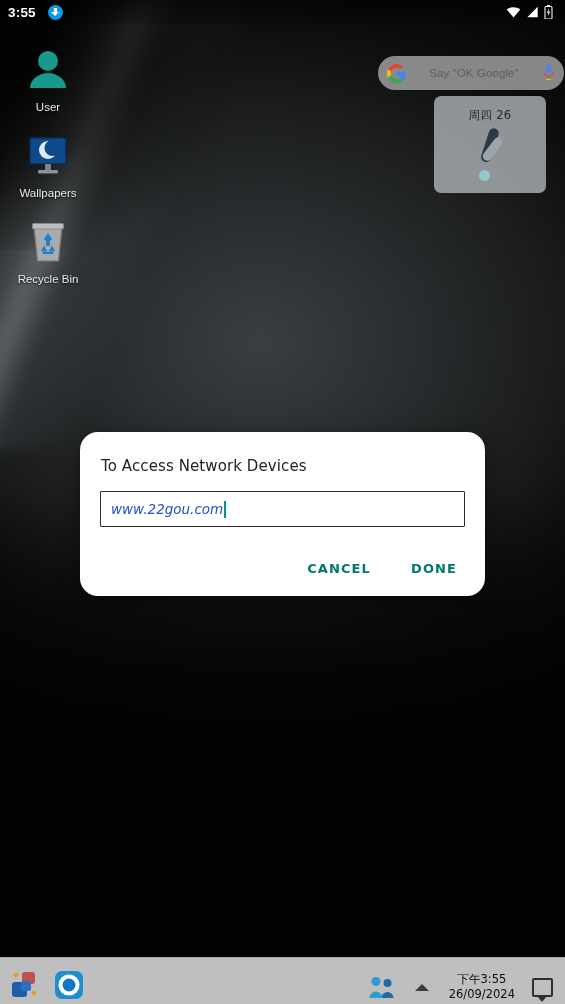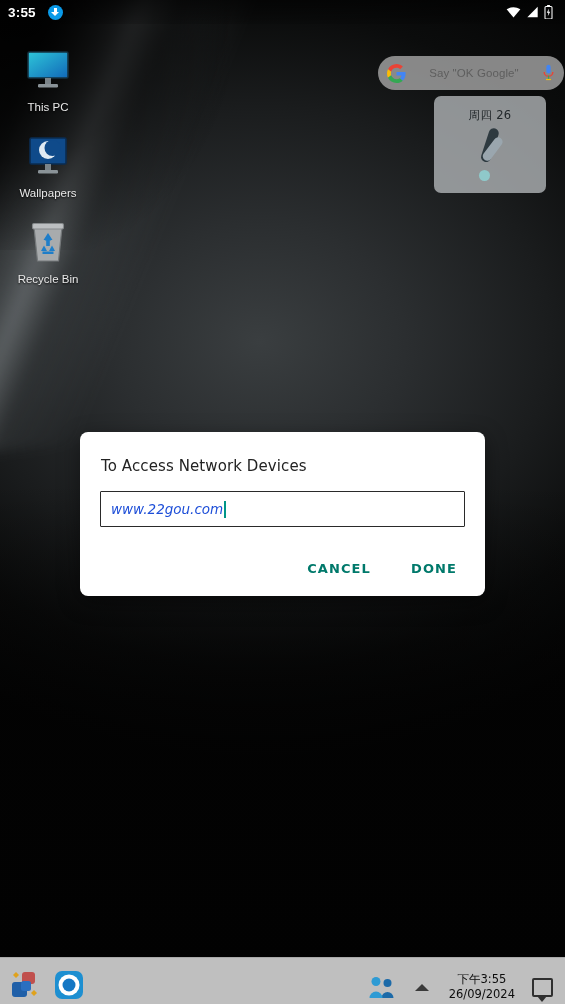--- a/index.html
+++ b/index.html
@@ -235,21 +235,21 @@
     inset: 0;
     z-index: 50;
     pointer-events: none;
   }
   #dialog {
     position: absolute;
     left: 80px;
     top: 432px;
     width: 405px;
     background: #fff;
-    border-radius: 8px;
+    border-radius: 18px;
     box-sizing: border-box;
     padding: 20px 20px 8px 20px;
     box-shadow: 0 6px 22px rgba(0,0,0,0.45);
     z-index: 51;
     font-family: "DejaVu Sans", "Liberation Sans", sans-serif;
   }
   #dialog-title {
     font-size: 15px;
     color: #232323;
     letter-spacing: 0.1px;
@@ -407,37 +407,30 @@
 
   <div id="clock-widget">
     <div class="cw-date">周四 26</div>
     <div class="cw-hand-hour"></div>
     <div class="cw-hand-min"></div>
     <div class="cw-dot"></div>
   </div>
 
   <div id="desktop-icons">
 
-
     <div class="d-icon">
       <div class="glyph">
-        <svg width="44" height="40" viewBox="0 0 44 40">
-          <defs>
-            <linearGradient id="mon" x1="0" y1="0" x2="1" y2="1">
-              <stop offset="0%" stop-color="#2ec6d9"></stop>
-              <stop offset="100%" stop-color="#1168b8"></stop>
-            </linearGradient>
-          </defs>
-          <rect x="2" y="2" width="40" height="26" rx="1.5" fill="url(#mon)" stroke="#153241" stroke-width="1.6"></rect>
-          <rect x="19" y="28" width="6" height="6" fill="#7b8489"></rect>
-          <rect x="12" y="34" width="20" height="3.5" rx="1.2" fill="#8a9398"></rect>
+        <svg width="42" height="40" viewBox="0 0 42 40">
+          <circle cx="21" cy="11" r="10" fill="#17998c"></circle>
+          <path d="M3 38 a18 15 0 0 1 36 0 Z" fill="#17998c"></path>
         </svg>
       </div>
-      <div class="lbl">This PC</div>
-    </div>
+      <div class="lbl">User</div>
+    </div>
+
 
     <div class="d-icon">
       <div class="glyph">
         <svg width="44" height="40" viewBox="0 0 44 40">
           <rect x="4" y="2" width="36" height="26" rx="1.5" fill="#0f4a8a" stroke="#0a2c52" stroke-width="1.6"></rect>
           <circle cx="22" cy="14" r="9" fill="#dfe9f2"></circle>
           <circle cx="26.5" cy="12" r="8" fill="#0f4a8a"></circle>
           <rect x="19" y="28" width="6" height="6" fill="#7b8489"></rect>
           <rect x="12" y="34" width="20" height="3.5" rx="1.2" fill="#8a9398"></rect>
         </svg>

